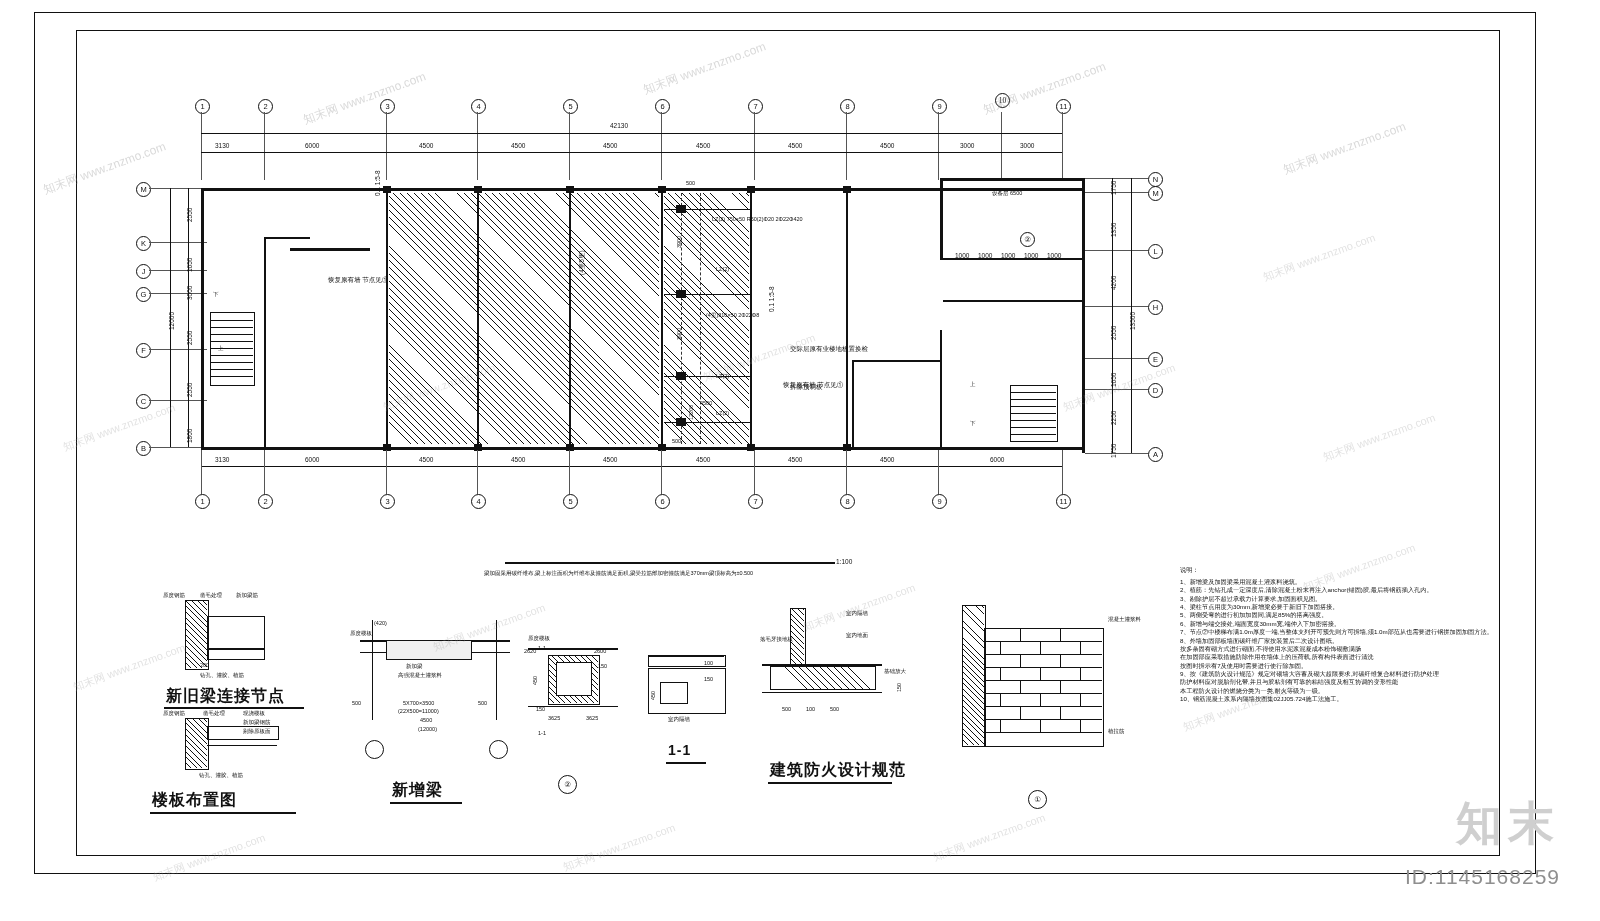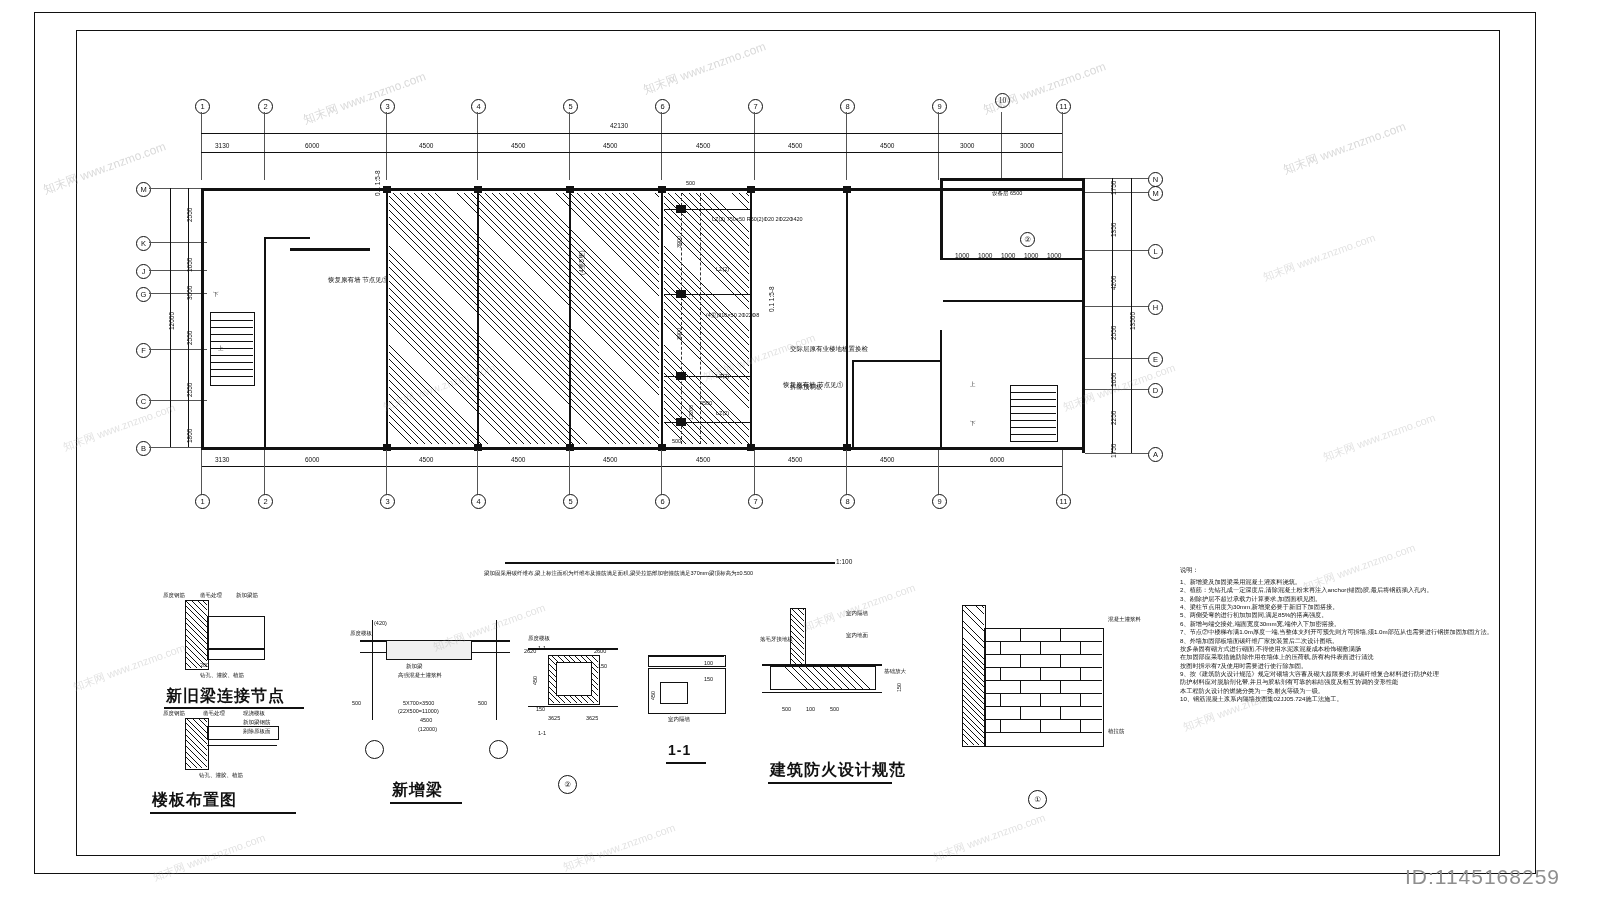--- a/index.html
+++ b/index.html
@@ -504,15 +504,16 @@
   <div class="wm2" style="left:70px;top:660px;">知末网 www.znzmo.com</div>
   <div class="wm2" style="left:430px;top:620px;">知末网 www.znzmo.com</div>
   <div class="wm2" style="left:800px;top:600px;">知末网 www.znzmo.com</div>
   <div class="wm2" style="left:1180px;top:700px;">知末网 www.znzmo.com</div>
   <div class="wm2" style="left:150px;top:850px;">知末网 www.znzmo.com</div>
   <div class="wm2" style="left:560px;top:840px;">知末网 www.znzmo.com</div>
   <div class="wm2" style="left:930px;top:830px;">知末网 www.znzmo.com</div>
   <div class="wm2" style="left:1260px;top:250px;">知末网 www.znzmo.com</div>
   <div class="wm2" style="left:1300px;top:560px;">知末网 www.znzmo.com</div>
 
+  <div class="zm-logo">知末</div>
   <div class="zm-id">ID:1145168259</div>
 
 </div>
 
 </body></html>

